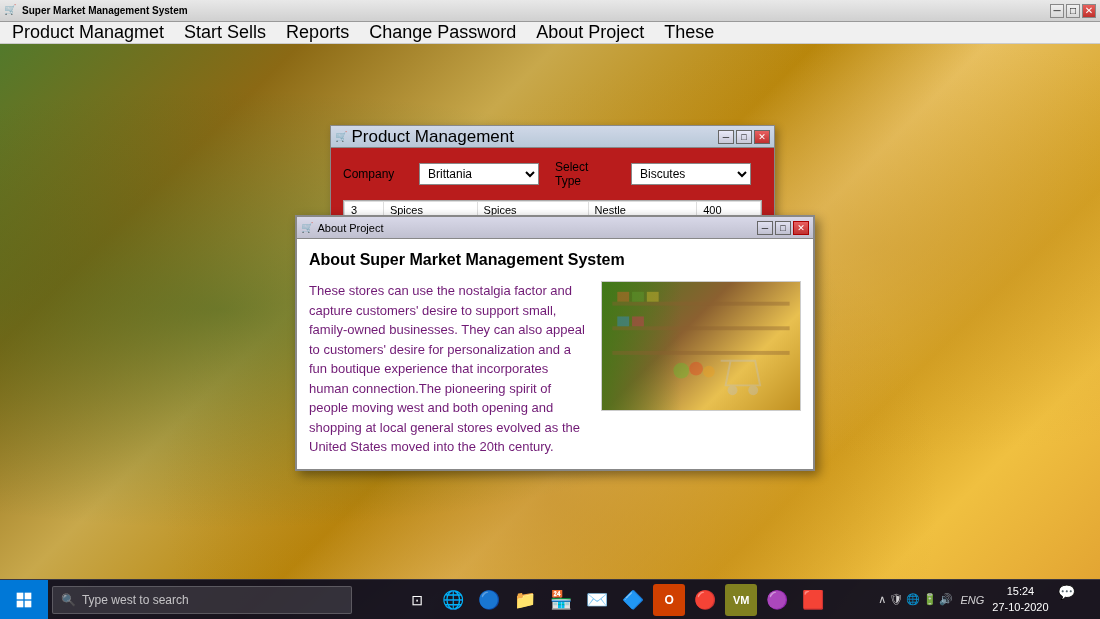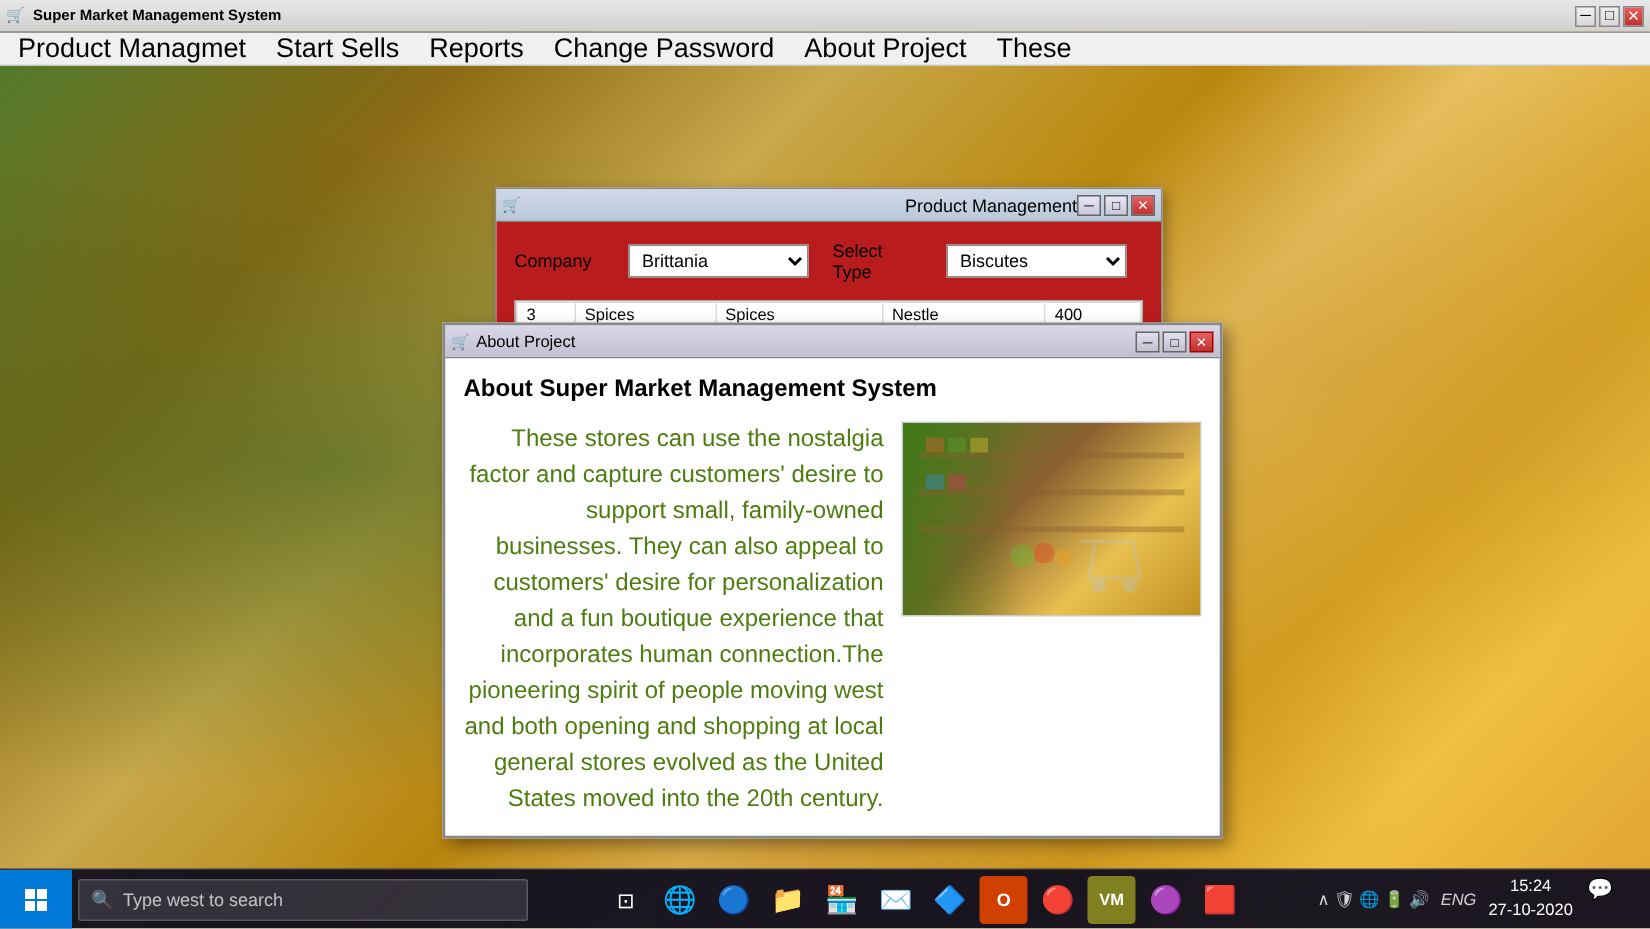--- a/index.html
+++ b/index.html
@@ -109,21 +109,21 @@
       z-index: 10;
     }
     .product-title-bar {
       background: linear-gradient(to bottom, #d0d8e8, #b8c8d8);
       height: 22px;
       display: flex; align-items: center;
       padding: 0 4px;
       border-bottom: 1px solid #888;
     }
     .product-title-icon { font-size: 10px; margin-right: 4px; }
-    .product-title-text { font-size: 12px; flex: 1; text-align: right; }
+    .product-title-text { font-size: 17px; flex: 1; }
     .product-title-controls { display: flex; gap: 2px; }
     .prod-btn {
       width: 16px; height: 14px;
       display: flex; align-items: center; justify-content: center;
       font-size: 9px; cursor: pointer;
       border: 1px solid #666;
       background: linear-gradient(to bottom, #e8e8f8, #c8c8d8);
     }
     .prod-btn.close-btn { background: linear-gradient(to bottom, #e86060, #c03030); color: white; }
 
@@ -201,22 +201,22 @@
       background: white;
     }
     .about-heading {
       font-size: 16px; font-weight: bold; color: #000;
       margin-bottom: 12px;
     }
     .about-body {
       display: flex; gap: 12px;
     }
     .about-text {
-      flex: 1; font-size: 16px; line-height: 1.5; color: #4d7c0f;
-      text-align: right;
+      flex: 1; font-size: 13px; line-height: 1.5; color: #701a75;
+      text-align: left;
     }
     .about-image {
       width: 200px; height: 130px;
       background: linear-gradient(135deg, #5a8a2a, #8b6914, #c8a020);
       border: 1px solid #ccc;
       flex-shrink: 0;
       position: relative;
       overflow: hidden;
     }
     .about-image-inner {

